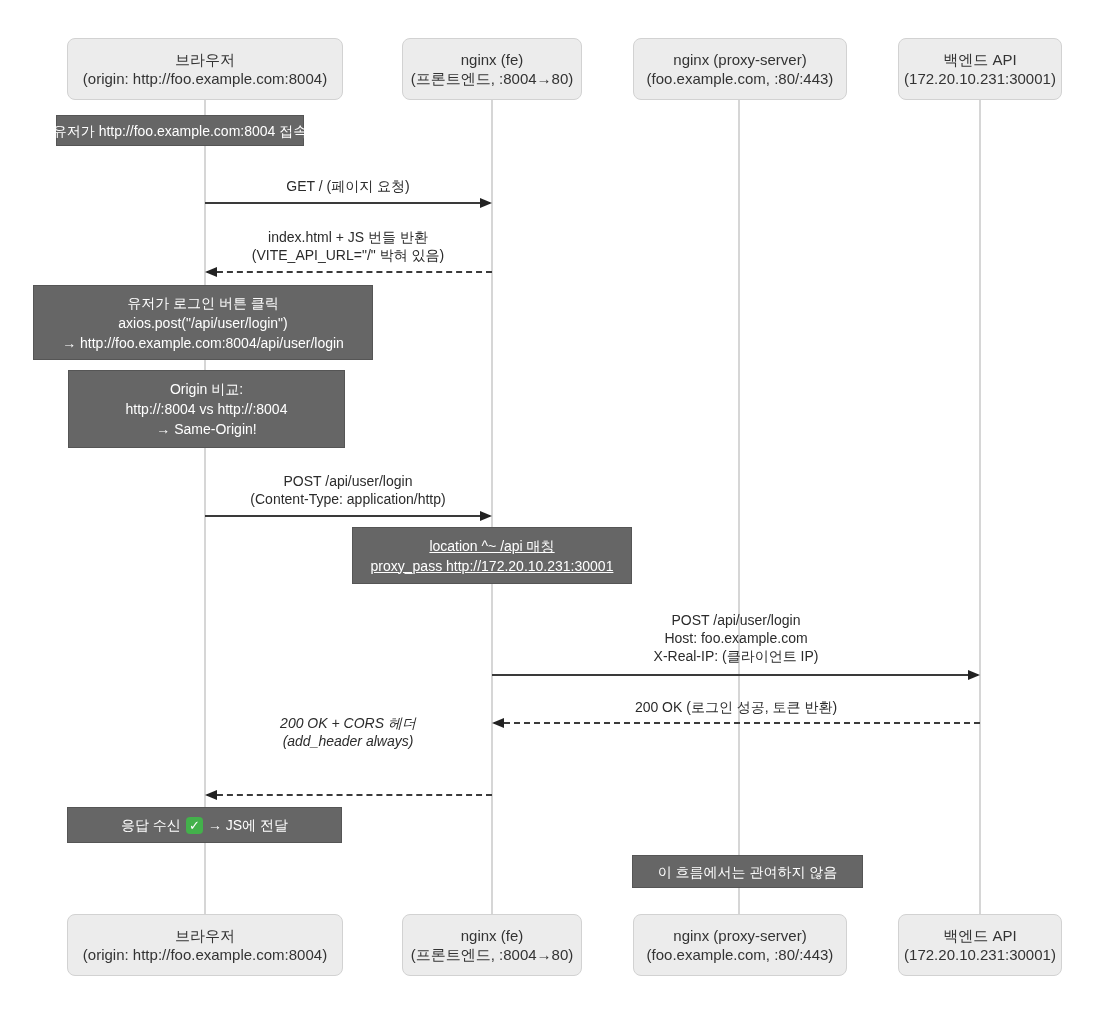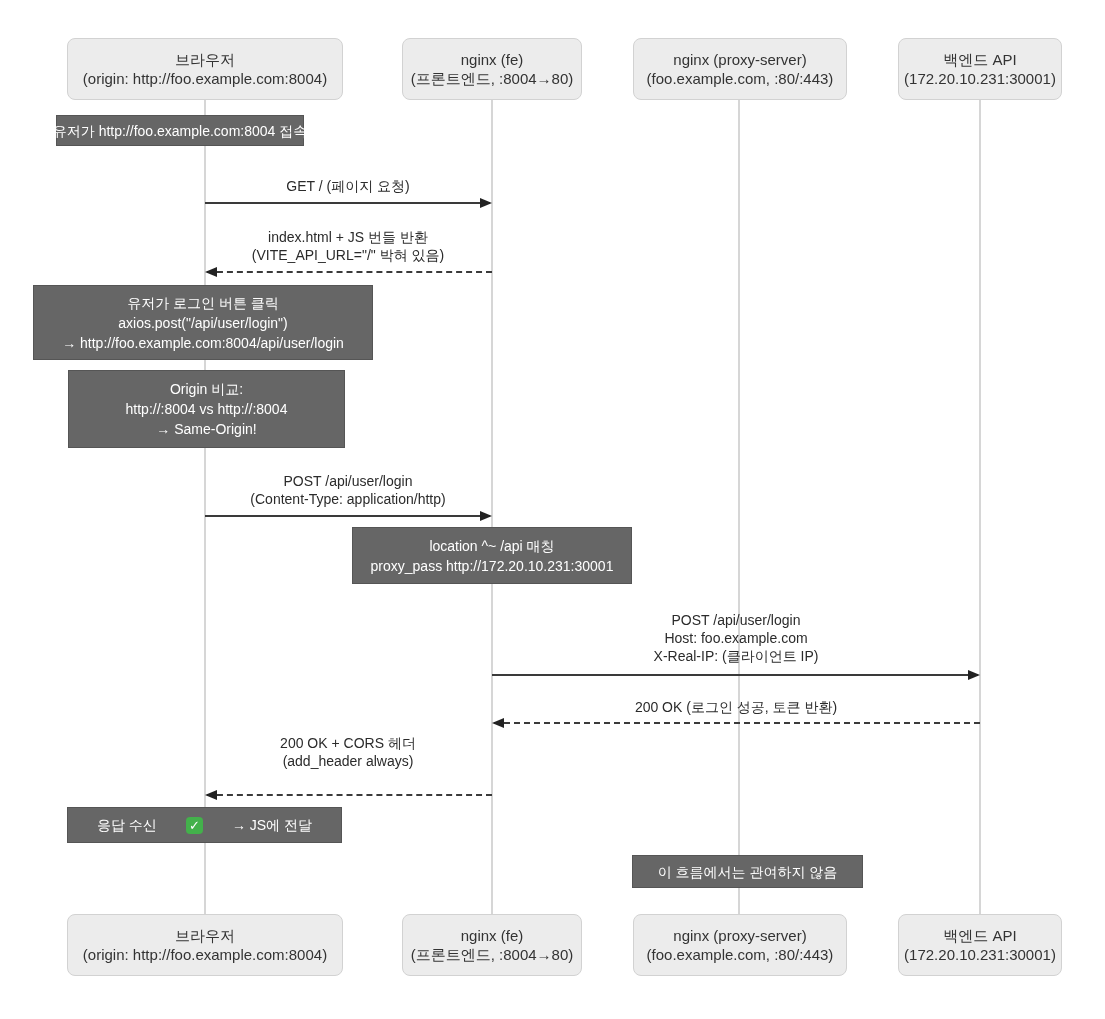--- a/index.html
+++ b/index.html
@@ -94,21 +94,21 @@
 
   <div class="msg-label" style="left:348px;top:472px;">
     <div>POST /api/user/login</div>
     <div>(Content-Type: application/http)</div>
   </div>
   <div class="arrow" style="left:205px;top:511px;width:287px;">
     <div class="shaft"></div>
     <div class="head right"></div>
   </div>
 
-  <div class="note" style="left:352px;top:527px;width:280px;height:57px;">
+  <div class="note" style="left:352px;top:527px;width:280px;height:57px;text-decoration:underline;">
     <div>location ^~ /api 매칭</div>
     <div>proxy_pass http://172.20.10.231:30001</div>
   </div>
 
   <div class="msg-label" style="left:736px;top:611px;">
     <div>POST /api/user/login</div>
     <div>Host: foo.example.com</div>
     <div>X-Real-IP: (클라이언트 IP)</div>
   </div>
   <div class="arrow" style="left:492px;top:670px;width:488px;">
@@ -117,30 +117,30 @@
   </div>
 
   <div class="msg-label" style="left:736px;top:698px;">
     <div>200 OK (로그인 성공, 토큰 반환)</div>
   </div>
   <div class="arrow" style="left:492px;top:718px;width:488px;">
     <div class="shaft dashed" style="left:2px;right:0;"></div>
     <div class="head left"></div>
   </div>
 
-  <div class="msg-label" style="left:348px;top:734px;">
+  <div class="msg-label" style="left:348px;top:714px;font-style:italic;">
     <div>200 OK + CORS 헤더</div>
     <div>(add_header always)</div>
   </div>
   <div class="arrow" style="left:205px;top:790px;width:287px;">
     <div class="shaft dashed" style="left:2px;right:0;"></div>
     <div class="head left"></div>
   </div>
 
-  <div class="note note-inline" style="left:67px;top:807px;width:275px;height:36px;gap:24px;">
+  <div class="note note-inline" style="left:67px;top:807px;width:275px;height:36px;">
     <span>응답 수신</span>
     <span class="check-badge">✓</span>
     <span>→ JS에 전달</span>
   </div>
 
   <div class="note" style="left:632px;top:855px;width:231px;height:33px;">
     <div>이 흐름에서는 관여하지 않음</div>
   </div>
 
   <div class="actor" style="left:67px;top:914px;width:276px;">

